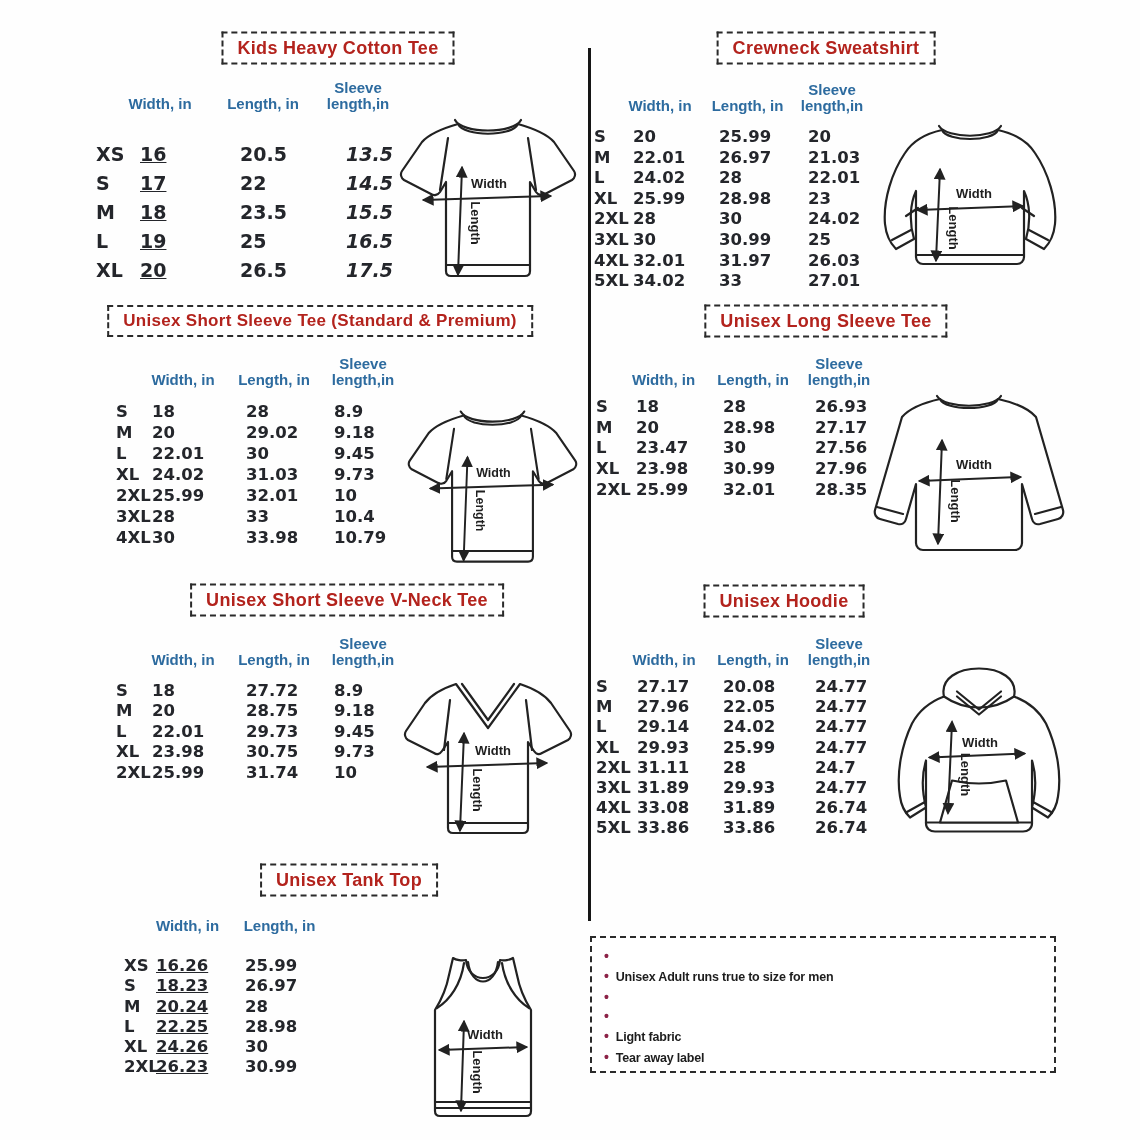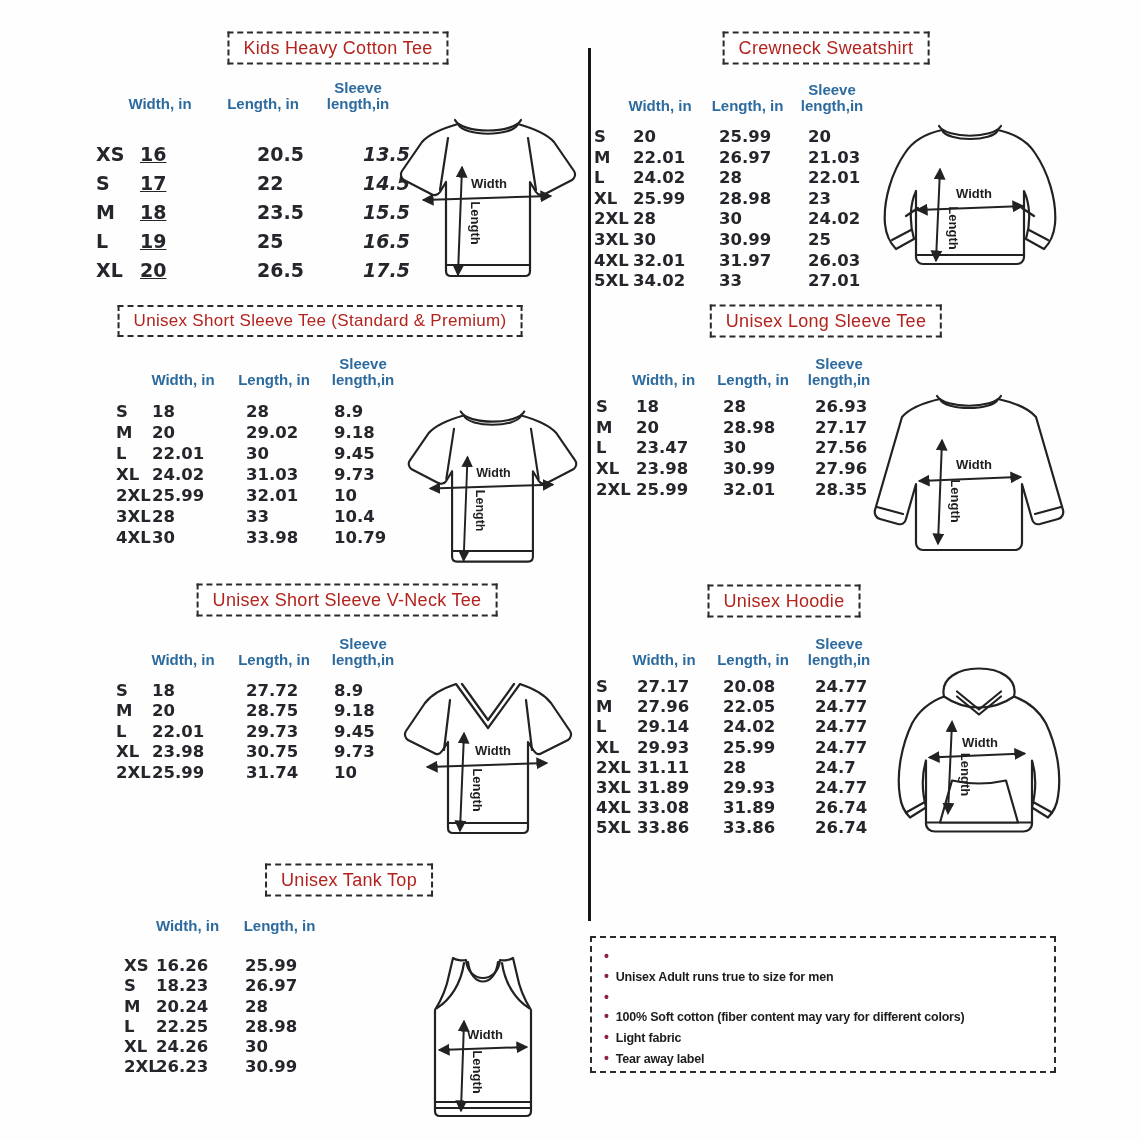--- a/index.html
+++ b/index.html
@@ -3,42 +3,42 @@
 <meta charset="utf-8">
 <style>
   html,body{margin:0;padding:0;background:#fff;}
   #canvas{position:relative;width:1140px;height:1140px;background:#fefefe;overflow:hidden;
           font-family:"DejaVu Sans",sans-serif;color:#24262b;}
   .divider{position:absolute;left:588px;top:48px;width:3px;height:873px;background:#161616;}
 
   
   .title-box{position:absolute;transform:translate(-50%,-50%);border:2px dashed #2a2a2a;
              background:#fff;padding:4px 14px;white-space:nowrap;text-align:center;}
-  .title-box span{color:#b3231d;font-family:"Liberation Sans",sans-serif;font-weight:normal;font-size:18px;letter-spacing:.3px;}
+  .title-box span{color:#b3231d;font-family:"Liberation Sans",sans-serif;font-weight:bold;font-size:18px;letter-spacing:.3px;}
   .title-b span{font-size:17px;}
 
   
   .thead{position:absolute;display:flex;align-items:flex-end;height:36px;
          font-family:"Liberation Sans",sans-serif;font-weight:bold;font-size:15px;color:#2d6b9f;}
   .thead .h{text-align:center;line-height:16px;}
   
   .tbody{position:absolute;display:flex;flex-direction:column;font-weight:bold;}
   .trow{display:flex;}
   .trow .c{display:block;}
 
   
   .t-kids .thead{left:110px;top:78px;height:34px;}
   .t-kids .thead .h:nth-child(1){width:100px;}
   .t-kids .thead .h:nth-child(2){width:106px;}
   .t-kids .thead .h:nth-child(3){width:84px;}
   .t-kids .tbody{left:96px;top:140px;font-size:19px;}
   .t-kids .trow{line-height:29px;}
   .t-kids .c:nth-child(1){width:44px;}
   .t-kids .c:nth-child(2){width:100px;text-decoration:underline;}
-  .t-kids .c:nth-child(3){width:106px;margin-left:17px;}
+  .t-kids .c:nth-child(3){width:106px;}
   .t-kids .c:nth-child(4){width:84px;font-style:italic;}
 
   
   .t-crew .thead{left:617px;top:78px;}
   .t-crew .thead .h:nth-child(1){width:86px;}
   .t-crew .thead .h:nth-child(2){width:89px;}
   .t-crew .thead .h:nth-child(3){width:80px;}
   .t-crew .tbody{left:594px;top:127px;font-size:16.5px;}
   .t-crew .trow{line-height:20.6px;}
   .t-crew .c:nth-child(1){width:39px;}
@@ -94,21 +94,21 @@
   .t-hood .c:nth-child(3){width:92px;}
   .t-hood .c:nth-child(4){width:80px;}
 
   
   .t-tank .thead{left:143px;top:898px;}
   .t-tank .thead .h:nth-child(1){width:89px;}
   .t-tank .thead .h:nth-child(2){width:95px;}
   .t-tank .tbody{left:124px;top:956px;font-size:16.5px;}
   .t-tank .trow{line-height:20.3px;}
   .t-tank .c:nth-child(1){width:32px;}
-  .t-tank .c:nth-child(2){width:89px;}
+  .t-tank .c:nth-child(2){width:89px;text-decoration:underline;}
   .t-tank .c:nth-child(3){width:95px;}
 
   
   .art{position:absolute;}
   .art path,.art line{stroke:#222;stroke-width:2.2;fill:none;stroke-linecap:round;stroke-linejoin:round;}
   .art .fill{fill:#fff;}
   .art line.arrow{stroke-width:2;}
   .art text{font-family:"Liberation Sans",sans-serif;font-weight:bold;font-size:13px;fill:#1f1f1f;text-anchor:middle;}
 
   
@@ -629,21 +629,20 @@
         <span class="bullet">•</span>
         <span>Unisex Adult runs true to size for men</span>
       </div>
 
       <div class="note-item">
         <span class="bullet">•</span>
       </div>
 
       <div class="note-item">
         <span class="bullet">•</span>
-        <span>100% Soft cotton (fiber content may vary for different colors)</span>
       </div>
 
       <div class="note-item">
         <span class="bullet">•</span>
         <span>Light fabric</span>
       </div>
 
       <div class="note-item">
         <span class="bullet">•</span>
         <span>Tear away label</span>

